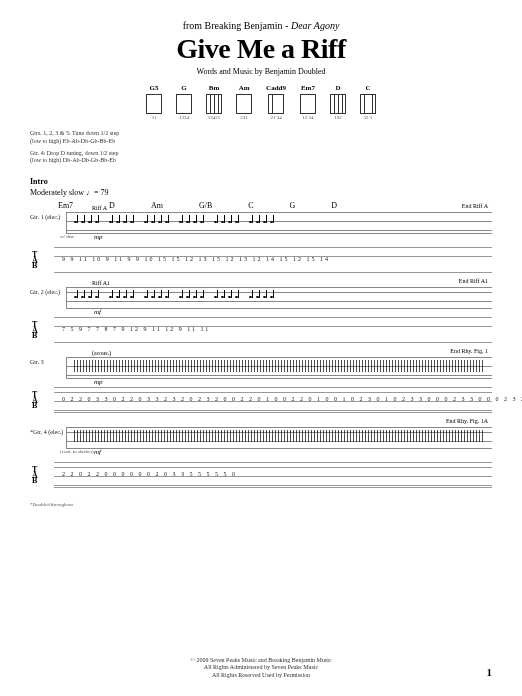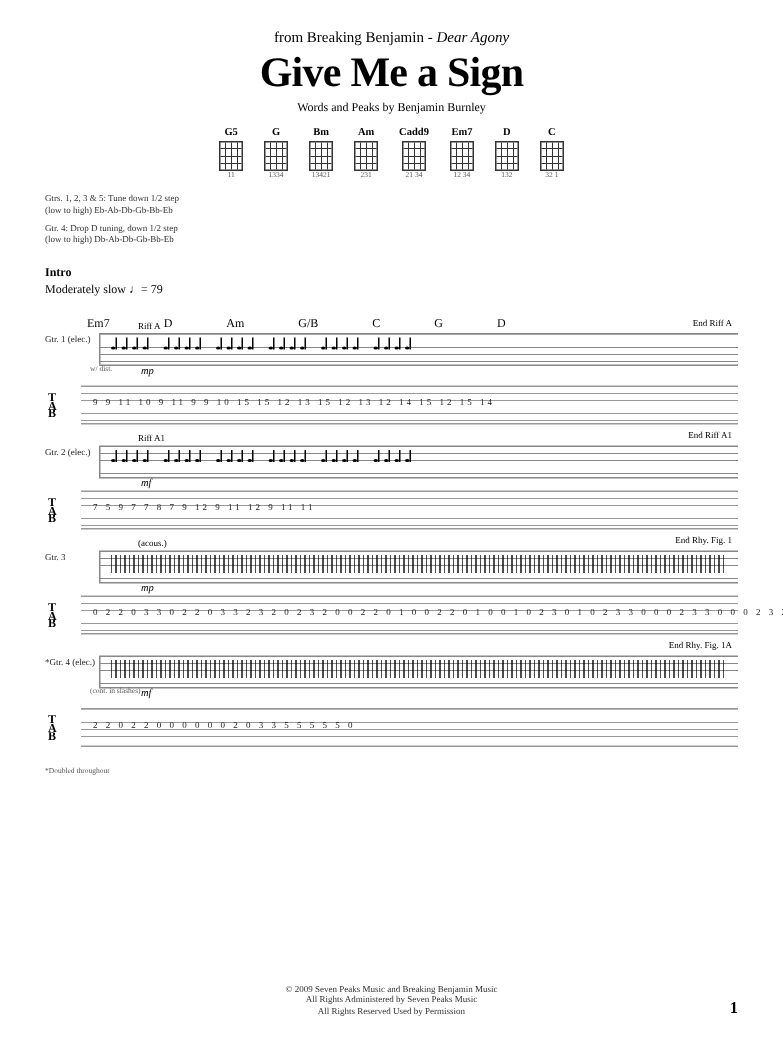--- a/index.html
+++ b/index.html
@@ -9,21 +9,21 @@
 .source-line .album { font-style: italic; }
 .title { font-size: 28px; font-weight: bold; letter-spacing: -0.5px; margin-bottom: 2px; }
 .credits { font-size: 8px; margin-bottom: 8px; }
 .chord-diagrams { display: flex; justify-content: center; gap: 14px; margin-bottom: 10px; }
 .chord-diagram { text-align: center; }
 .chord-name { font-size: 7px; margin-bottom: 2px; font-weight: bold; }
 .chord-grid { width: 16px; height: 20px; border: 0.5px solid #333; position: relative; background: linear-gradient(to right, transparent 3px, #333 3px, #333 3.5px, transparent 3.5px, transparent 7px, #333 7px, #333 7.5px, transparent 7.5px, transparent 11px, #333 11px, #333 11.5px, transparent 11.5px), linear-gradient(to bottom, transparent 4px, #333 4px, #333 4.5px, transparent 4.5px, transparent 9px, #333 9px, #333 9.5px, transparent 9.5px, transparent 14px, #333 14px, #333 14.5px, transparent 14.5px); margin: 0 auto 1px; }
 .chord-fret { font-size: 5px; color: #555; }
 .tuning-notes { font-size: 6px; line-height: 1.3; margin-bottom: 12px; color: #333; }
 .section-label { font-size: 8px; font-weight: bold; margin-bottom: 2px; }
-.tempo { font-size: 8px; margin-bottom: 14px; }
+.tempo { font-size: 8px; margin-bottom: 4px; }
 .chord-progression { display: flex; gap: 36px; font-size: 8px; margin-bottom: 2px; padding-left: 28px; }
 .staff-system { margin-bottom: 14px; position: relative; }
 .gtr-label { font-size: 6px; position: absolute; left: 0; top: 2px; color: #222; }
 .notation-staff { height: 22px; border-top: 0.5px solid #888; border-bottom: 0.5px solid #888; background: repeating-linear-gradient(to bottom, transparent, transparent 4px, #888 4px, #888 4.5px); margin-left: 36px; position: relative; }
 .notation-staff::before { content: ''; position: absolute; left: 0; top: 0; bottom: 0; width: 0.5px; background: #888; }
 .dynamic { position: absolute; left: 28px; bottom: -8px; font-size: 7px; font-style: italic; font-family: Georgia, serif; }
 .effect-note { position: absolute; left: 38px; bottom: -7px; font-size: 5px; color: #555; }
 .tab-staff { height: 26px; border-top: 0.5px solid #999; border-bottom: 0.5px solid #999; background: repeating-linear-gradient(to bottom, transparent, transparent 4px, #999 4px, #999 4.5px); margin-left: 24px; margin-top: 8px; position: relative; font-size: 6px; }
 .tab-label { position: absolute; left: -22px; top: 4px; font-size: 8px; font-weight: bold; letter-spacing: -1px; }
 .tab-numbers { position: absolute; font-size: 6px; color: #222; white-space: nowrap; }
@@ -38,22 +38,22 @@
 .footer { position: absolute; bottom: 16px; left: 0; right: 0; text-align: center; font-size: 6px; color: #333; line-height: 1.3; }
 .page-num { position: absolute; bottom: 18px; right: 30px; font-size: 11px; font-weight: bold; }
 </style>
 </head>
 <body>
 
 <div class="header">
   <div class="source-line">
     <span>from Breaking Benjamin - </span><span class="album">Dear Agony</span>
   </div>
-  <div class="title">Give Me a Sign</div>
-  <div class="credits">Words and Peaks by Benjamin Burnley</div>
+  <div class="title">Give Me a Riff</div>
+  <div class="credits">Words and Music by Benjamin Doubled</div>
 </div>
 
 <div class="chord-diagrams">
     <div class="chord-diagram">
       <div class="chord-name">G5</div>
       <div class="chord-grid"></div>
       <div class="chord-fret">11</div>
     </div>
     <div class="chord-diagram">
       <div class="chord-name">G</div>

